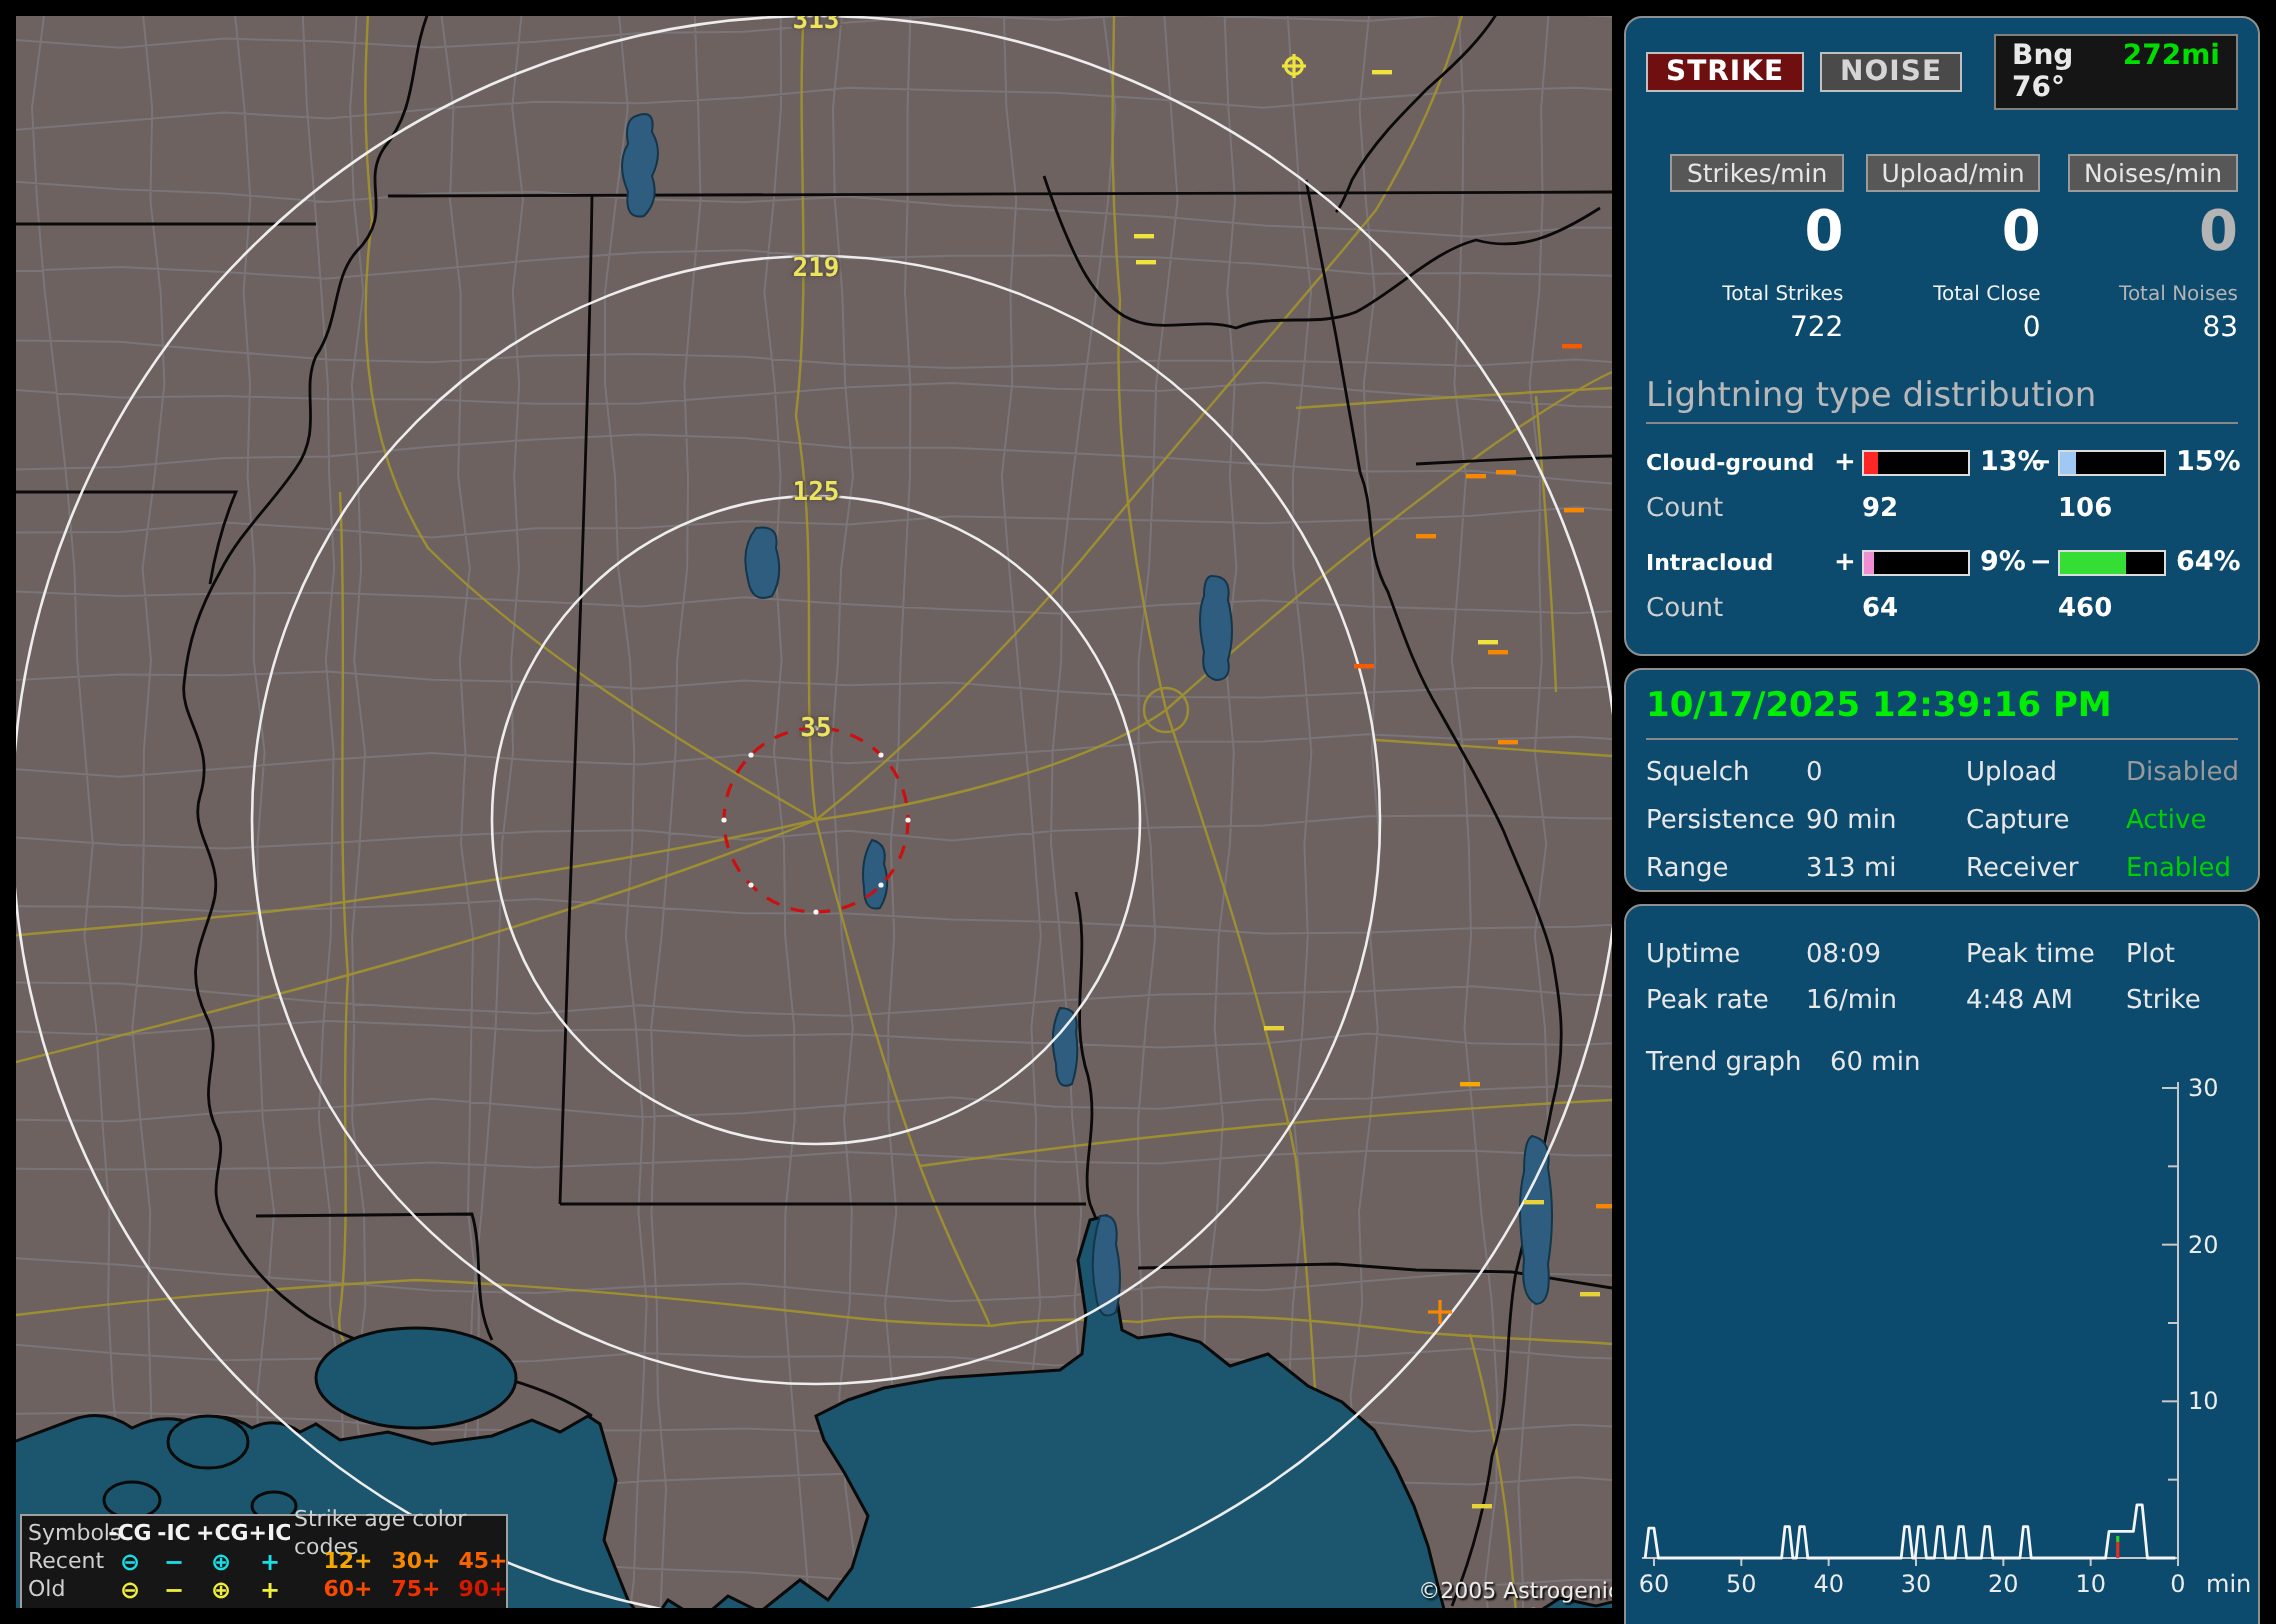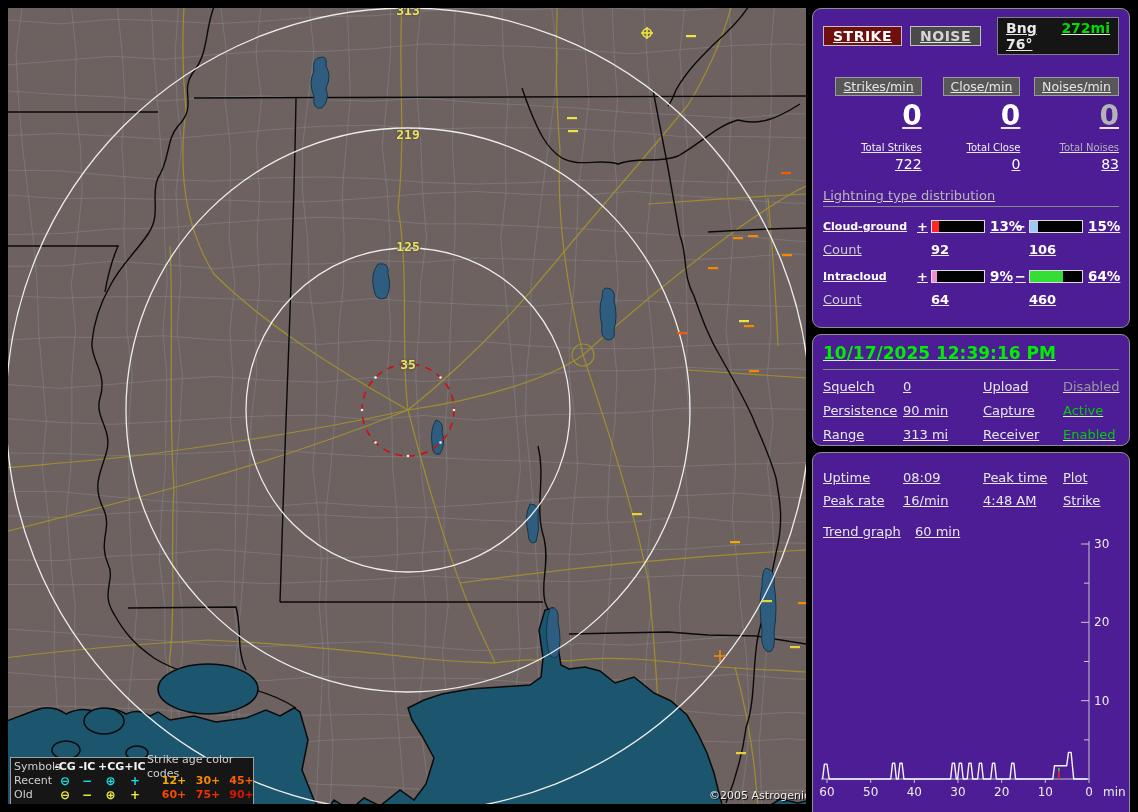--- a/index.html
+++ b/index.html
@@ -16,43 +16,43 @@
   
   #legend{position:absolute;left:2px;top:749px;width:244px;height:48px;background:#161616;
           border:1px solid #a0a0a0;box-sizing:border-box;padding:2px 3px;
           display:grid;grid-template-columns:40px 22px 22px 25px 24px 10px 34px 34px 33px;
           grid-auto-rows:14px;align-items:center;font-size:11px;color:#cfcfcf;line-height:14px;}
   #legend .th{color:#f2f2f2;font-weight:bold;text-align:center;}
   #legend .agehdr{grid-column:6/10;color:#cfcfcf;}
   #legend .sym{text-align:center;font-size:12px;font-weight:bold;}
   #legend .age{text-align:center;font-weight:bold;}
   
-  .panel{position:absolute;left:812px;width:318px;background:#4c1d95;border:1px solid #8f8f8f;
-         border-radius:9px;box-sizing:border-box;color:#e8e8e8;font-size:13px;text-decoration:underline;}
+  .panel{position:absolute;left:812px;width:318px;background:#0c4a6e;border:1px solid #8f8f8f;
+         border-radius:9px;box-sizing:border-box;color:#e8e8e8;font-size:13px;}
   #panel-stats{top:8px;height:320px;padding:8px 10px;}
   #panel-status{top:334px;height:112px;padding:6px 10px;}
   #panel-session{top:452px;height:444px;padding:10px 10px;}
   .toprow{display:flex;align-items:center;gap:8px;}
   .btn{font-weight:bold;font-size:14px;padding:1px 9px;border:1px solid #c0c0c0;letter-spacing:.5px;}
   .btn-strike{background:#6f0f0f;color:#fff;}
   .btn-noise{background:#4a4a4a;color:#d5d5d5;}
   .spacer{flex:1;}
   .bngbox{width:122px;background:#151515;border:1px solid #808080;padding:2px 8px;
           display:flex;justify-content:space-between;font-weight:bold;font-size:14px;}
   .bng-dist{color:#00dd00;}
   .cols{display:flex;margin-top:22px;}
   .col{flex:1;display:flex;flex-direction:column;align-items:flex-end;}
   .chip{background:#575757;border:1px solid #9a9a9a;color:#e6e6e6;font-size:12.5px;
         padding:0 7px;line-height:17px;}
   .rate{font-size:28px;font-weight:bold;color:#fff;margin-top:4px;line-height:32px;}
   .tlabel{font-size:10px;margin-top:10px;color:#f2f2f2;}
   .tvalue{font-size:14px;margin-top:3px;color:#fff;}
   .dim{color:#b4b4b4 !important;}
   .dist{margin-top:16px;}
-  .dist-title{color:#b8b8b8;font-size:13px;padding-bottom:3px;border-bottom:1px solid #888;}
+  .dist-title{color:#b8b8b8;font-size:17px;padding-bottom:3px;border-bottom:1px solid #888;}
   .drow{display:grid;grid-template-columns:94px 14px 54px 30px 14px 54px auto;
         align-items:center;margin-top:11px;}
   .drow .dlabel{font-weight:bold;color:#fff;font-size:11px;}
   .sign{font-weight:bold;color:#fff;}
   .bar{height:11px;border:1px solid #dcdcdc;background:#000;}
   .fill{height:100%;}
   .pct{font-weight:bold;color:#fff;font-size:13.5px;padding-left:5px;}
   .crow{display:grid;grid-template-columns:94px 14px 54px 30px 14px 54px auto;margin-top:8px;}
   .crow .clabel{color:#cfcfcf;}
   .crow .cv1{grid-column:3/5;font-weight:bold;color:#fff;}
@@ -230,21 +230,21 @@
       </span>
     </div>
     <div class="cols">
       <div class="col">
         <span class="chip">Strikes/min</span>
         <span class="rate">0</span>
         <span class="tlabel">Total Strikes</span>
         <span class="tvalue">722</span>
       </div>
       <div class="col">
-        <span class="chip">Close/min</span>
+        <span class="chip">Upload/min</span>
         <span class="rate">0</span>
         <span class="tlabel">Total Close</span>
         <span class="tvalue">0</span>
       </div>
       <div class="col">
         <span class="chip">Noises/min</span>
         <span class="rate dim">0</span>
         <span class="tlabel dim">Total Noises</span>
         <span class="tvalue">83</span>
       </div>

